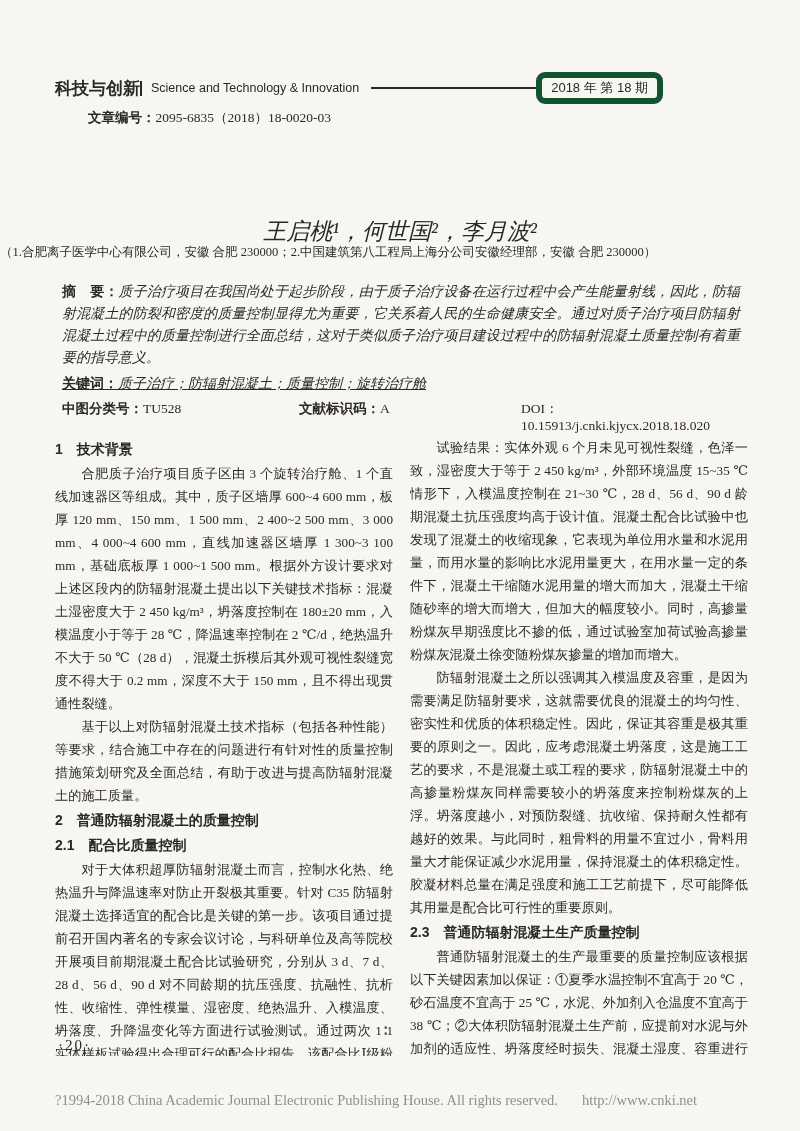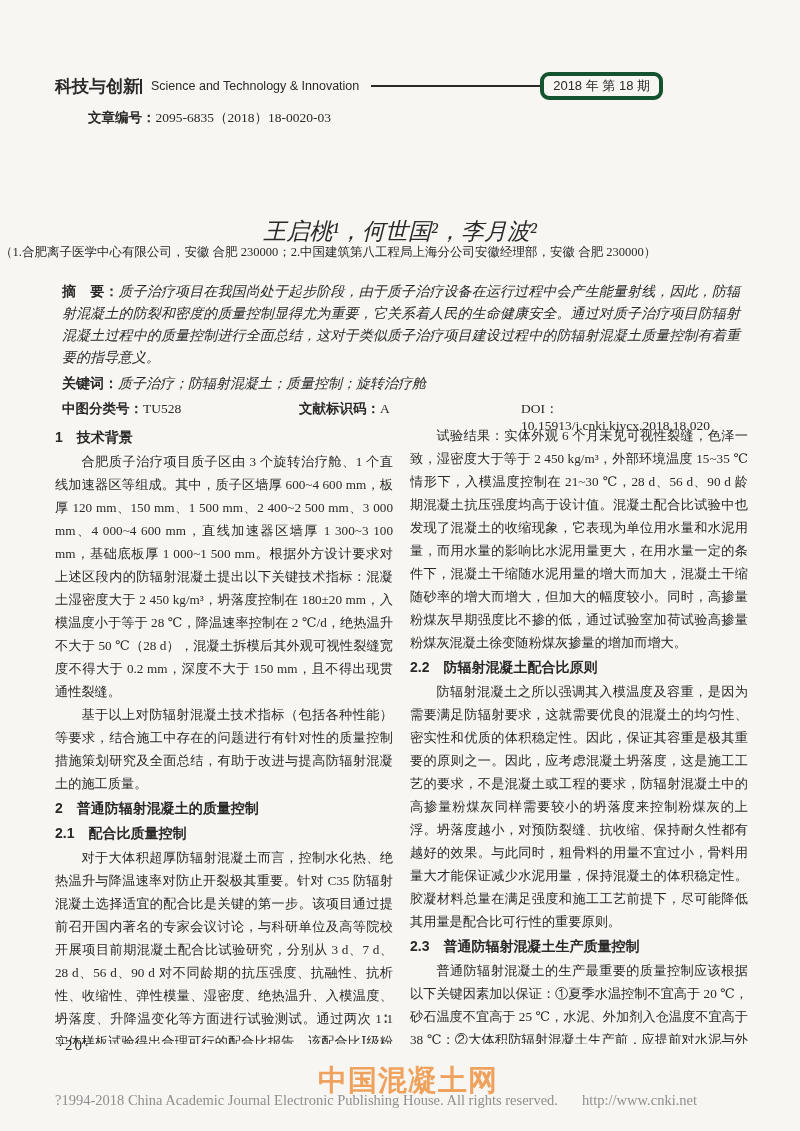--- a/index.html
+++ b/index.html
@@ -24,21 +24,21 @@
     font-weight: bold; font-size: 17px; white-space: nowrap;
   }
   .jname-en {
     font-family: "Liberation Sans", sans-serif;
     font-size: 12.5px; white-space: nowrap;
     border-left: 2px solid #2b2927;
     margin-left: 0; padding-left: 9px; line-height: 15px;
   }
   .hline { flex: 1; height: 2px; background: #2b2927; margin-left: 12px; }
   .issue-box {
-    border: 4px solid #14532d; border-radius: 9px;
+    border: 6px solid #14532d; border-radius: 9px;
     padding: 1px 9px; font-size: 13px; line-height: 18px;
     font-family: "Liberation Sans", sans-serif; white-space: nowrap;
     background: #f7f6f3;
   }
 
   
   .article-no { position: absolute; top: 109px; left: 88px; font-size: 13.5px; }
   .lbl {
     font-family: "Liberation Sans", sans-serif;
     font-weight: bold;
@@ -60,29 +60,29 @@
     text-align: left; font-size: 12.5px;
   }
 
   
   .front-block { position: absolute; top: 280px; left: 62px; width: 678px; }
   .abstract {
     margin: 0; font-size: 14px; line-height: 22px;
     text-align: justify; font-style: italic;
   }
   .abstract .lbl, .kw-line .lbl { font-style: normal; }
-  .kw-line { margin-top: 3px; font-size: 14px; line-height: 22px; font-style: italic; }
+  .kw-line { margin-top: 3px; font-size: 14px; line-height: 22px; font-style: italic; text-decoration: underline; }
   .meta-line { margin-top: 5px; font-size: 13.5px; display: flex; }
   .meta-line .m1 { width: 237px; }
   .meta-line .m2 { width: 222px; }
   .meta-line .m3 { flex: 1; }
 
   
   .columns {
-    position: absolute; top: 424px; left: 55px; width: 693px;
+    position: absolute; top: 436px; left: 55px; width: 693px;
     display: flex; gap: 17px;
   }
   .col {
     width: 338px; height: 620px; overflow: hidden;
     font-size: 13.2px; line-height: 23px; text-align: justify;
   }
   .col p { margin: 0; text-indent: 2em; }
   .col h3 {
     margin: 1px 0; font-family: "Liberation Sans", sans-serif;
     font-weight: bold; font-size: 14px; line-height: 24px;
@@ -139,26 +139,24 @@
     <div class="col">
       <h3>1　技术背景</h3>
       <p>合肥质子治疗项目质子区由 3 个旋转治疗舱、1 个直线加速器区等组成。其中，质子区墙厚 600~4 600 mm，板厚 120 mm、150 mm、1 500 mm、2 400~2 500 mm、3 000 mm、4 000~4 600 mm，直线加速器区墙厚 1 300~3 100 mm，基础底板厚 1 000~1 500 mm。根据外方设计要求对上述区段内的防辐射混凝土提出以下关键技术指标：混凝土湿密度大于 2 450 kg/m³，坍落度控制在 180±20 mm，入模温度小于等于 28 ℃，降温速率控制在 2 ℃/d，绝热温升不大于 50 ℃（28 d），混凝土拆模后其外观可视性裂缝宽度不得大于 0.2 mm，深度不大于 150 mm，且不得出现贯通性裂缝。</p>
       <p>基于以上对防辐射混凝土技术指标（包括各种性能）等要求，结合施工中存在的问题进行有针对性的质量控制措施策划研究及全面总结，有助于改进与提高防辐射混凝土的施工质量。</p>
       <h3>2　普通防辐射混凝土的质量控制</h3>
       <h3>2.1　配合比质量控制</h3>
       <p>对于大体积超厚防辐射混凝土而言，控制水化热、绝热温升与降温速率对防止开裂极其重要。针对 C35 防辐射混凝土选择适宜的配合比是关键的第一步。该项目通过提前召开国内著名的专家会议讨论，与科研单位及高等院校开展项目前期混凝土配合比试验研究，分别从 3 d、7 d、28 d、56 d、90 d 对不同龄期的抗压强度、抗融性、抗析性、收缩性、弹性模量、湿密度、绝热温升、入模温度、坍落度、升降温变化等方面进行试验测试。通过两次 1∶1 实体样板试验得出合理可行的配合比报告，该配合比Ⅰ级粉煤灰掺量达 45%，水泥 160 kg/m³，石子选用比普通石子高 200 kg/m³ 以上的玄武岩系级配石，砂采用中粗砂加机制玄武岩砂混配，辅助外加剂为氧化镁抗裂剂及聚羧酸系减水剂。</p>
     </div>
     <div class="col">
       <p>试验结果：实体外观 6 个月未见可视性裂缝，色泽一致，湿密度大于等于 2 450 kg/m³，外部环境温度 15~35 ℃情形下，入模温度控制在 21~30 ℃，28 d、56 d、90 d 龄期混凝土抗压强度均高于设计值。混凝土配合比试验中也发现了混凝土的收缩现象，它表现为单位用水量和水泥用量，而用水量的影响比水泥用量更大，在用水量一定的条件下，混凝土干缩随水泥用量的增大而加大，混凝土干缩随砂率的增大而增大，但加大的幅度较小。同时，高掺量粉煤灰早期强度比不掺的低，通过试验室加荷试验高掺量粉煤灰混凝土徐变随粉煤灰掺量的增加而增大。</p>
-      <h3>2.2　防辐射混凝土配合比原则</h3>
       <p>防辐射混凝土之所以强调其入模温度及容重，是因为需要满足防辐射要求，这就需要优良的混凝土的均匀性、密实性和优质的体积稳定性。因此，保证其容重是极其重要的原则之一。因此，应考虑混凝土坍落度，这是施工工艺的要求，不是混凝土或工程的要求，防辐射混凝土中的高掺量粉煤灰同样需要较小的坍落度来控制粉煤灰的上浮。坍落度越小，对预防裂缝、抗收缩、保持耐久性都有越好的效果。与此同时，粗骨料的用量不宜过小，骨料用量大才能保证减少水泥用量，保持混凝土的体积稳定性。胶凝材料总量在满足强度和施工工艺前提下，尽可能降低其用量是配合比可行性的重要原则。</p>
       <h3>2.3　普通防辐射混凝土生产质量控制</h3>
       <p>普通防辐射混凝土的生产最重要的质量控制应该根据以下关键因素加以保证：①夏季水温控制不宜高于 20 ℃，砂石温度不宜高于 25 ℃，水泥、外加剂入仓温度不宜高于 38 ℃；②大体积防辐射混凝土生产前，应提前对水泥与外加剂的适应性、坍落度经时损失、混凝土湿度、容重进行试验确认；③大体积混凝土生产前，应对拌和设备，计量控制</p>
     </div>
   </div>
 
   <div class="page-no">·20·</div>
-  <div class="watermark">中国混凝土网</div>
   <div class="copyright">
     <span>?1994-2018 China Academic Journal Electronic Publishing House. All rights reserved.</span><span class="url">http://www.cnki.net</span>
   </div>
 
 </div>
 
 </body></html>

